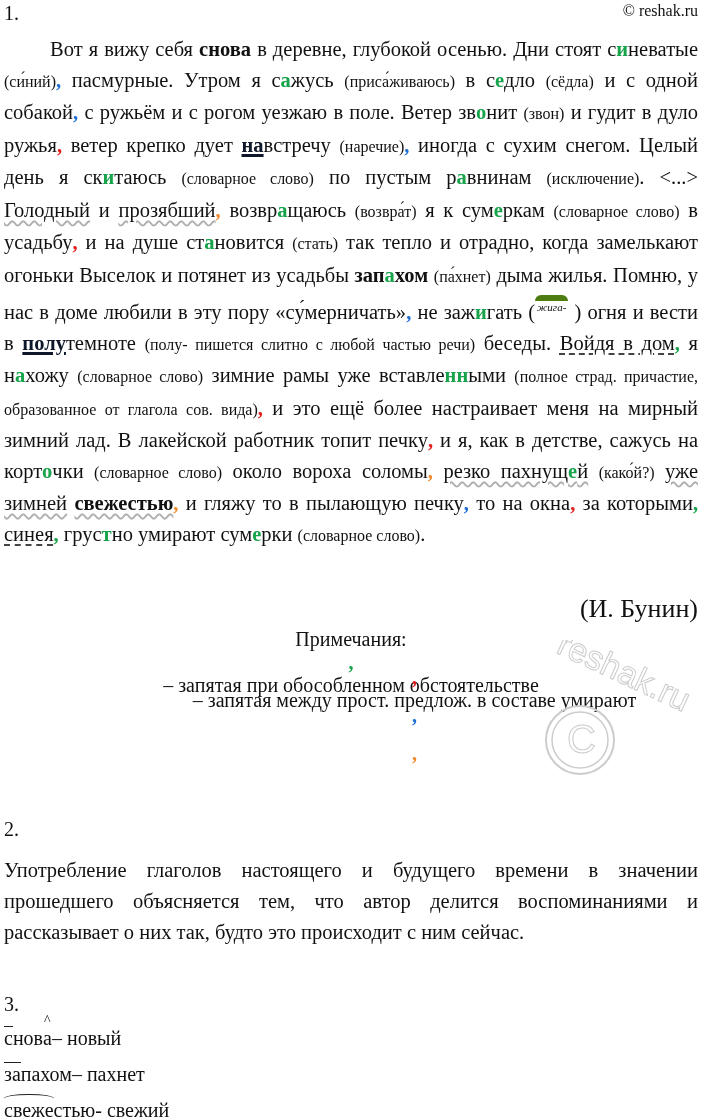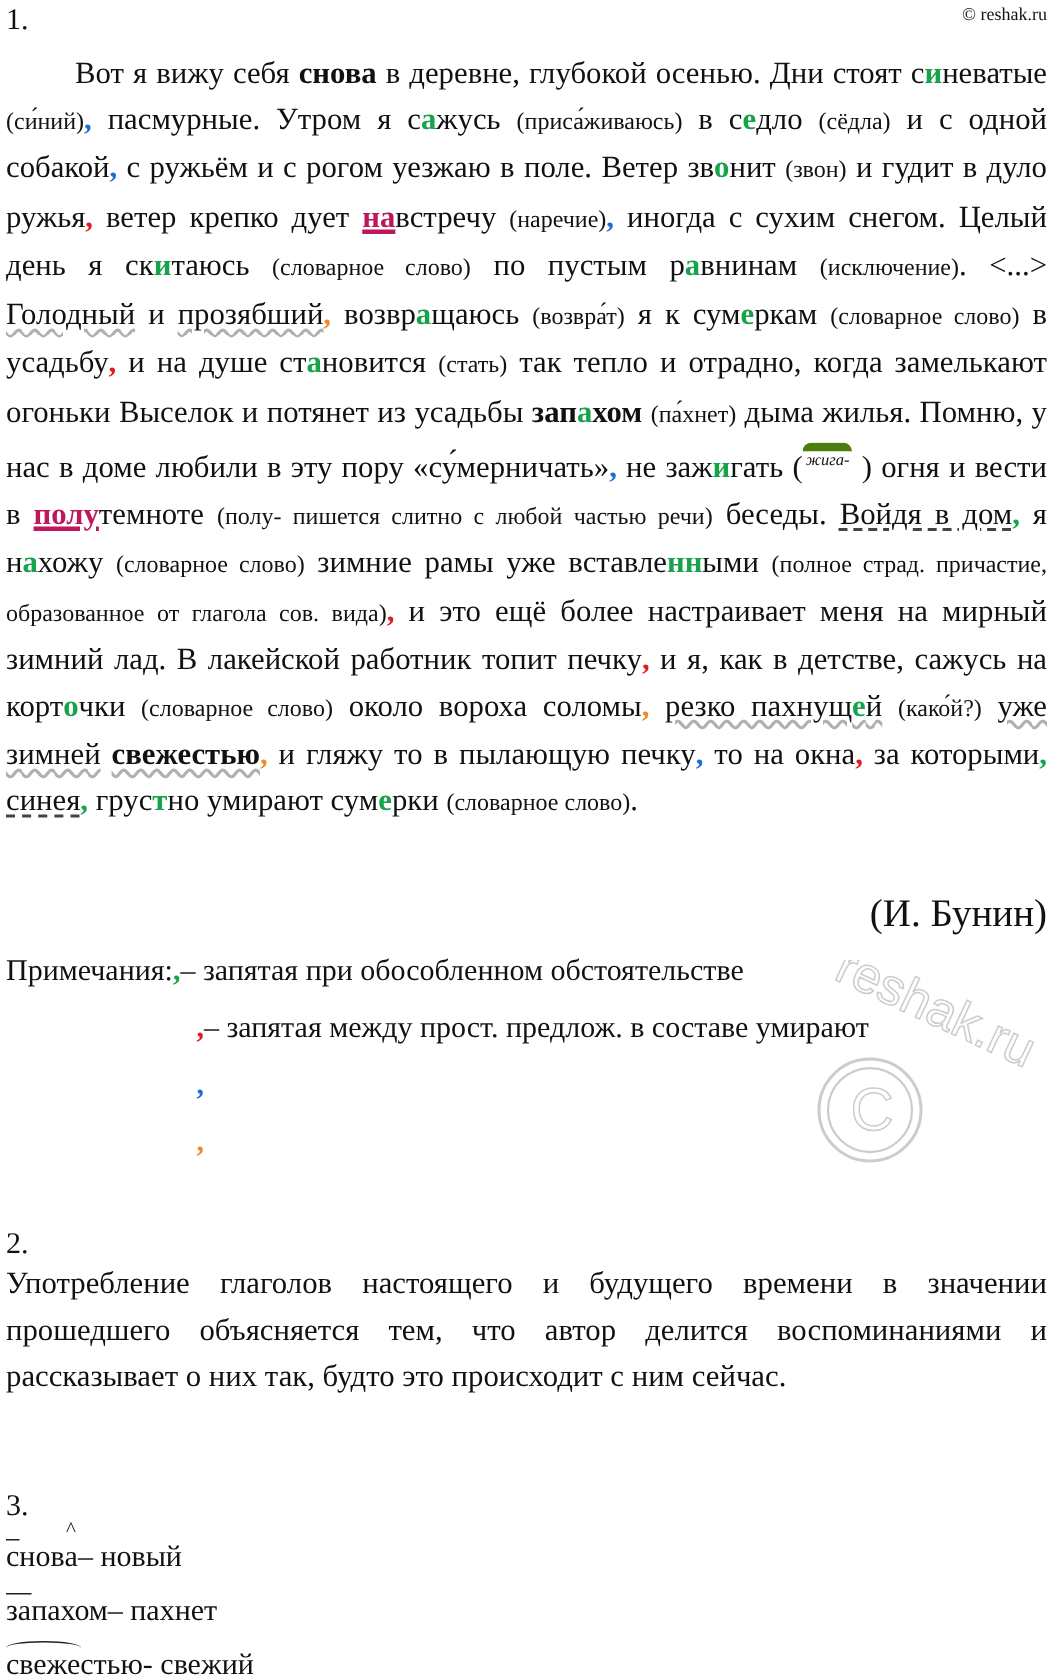--- a/index.html
+++ b/index.html
@@ -3,41 +3,41 @@
 <meta charset="utf-8">
 <style>
   html, body { margin: 0; padding: 0; background: #ffffff; }
   body {
     width: 701px; height: 1119px; overflow: hidden; position: relative;
     font-family: "Liberation Serif", serif; color: #111; font-size: 20.5px;
   }
   .page { position: absolute; left: 4px; top: 0; width: 694px; }
   .hdr { position: absolute; top: 0; left: 0; width: 694px; height: 26px; }
   .num { position: absolute; left: 0; top: 2px; font-size: 20px; }
-  .copy { position: absolute; right: 0; top: 2px; font-size: 12px; margin-left: 36px; }
+  .copy { position: absolute; right: 0; top: 2px; font-size: 16px; margin-left: 36px; }
   .para { position: absolute; left: 0; top: 34px; width: 694px; line-height: 30.5px; text-align: justify; }
   .para p { margin: 0; text-indent: 46px; }
   .it { font-size: 16px; }
   .b { font-weight: bold; }
   .g { color: #16a34a; font-weight: bold; }
   .cg { color: #16a34a; font-weight: bold; }
   .cr { color: #e11d1d; font-weight: bold; }
   .cb { color: #1d6fd6; font-weight: bold; }
   .co { color: #f08a2c; font-weight: bold; }
   .wavy { text-decoration: underline wavy #b0b0b0; text-underline-offset: 3px; }
   .dash { text-decoration: underline dashed #444; text-underline-offset: 4px; }
-  .gund { color: #be185d; font-weight: bold; text-decoration: underline; text-decoration-thickness: 3px; font-family: Liberation Serif, serif; }
+  .gund { color: #0f172a; font-weight: bold; text-decoration: underline; text-decoration-thickness: 3px; font-family: Liberation Serif, serif; }
   .zhig { font-size: 11px; font-style: italic; vertical-align: 8px; border-top: 6px solid #4d7c0f; border-radius: 6px; padding: 0 2px; }
   .author { position: absolute; right: 0; top: 594px; font-size: 26px; }
   .notes { position: absolute; left: 0; top: 628px; width: 694px; font-size: 20px; }
-  .note-row { height: 38px; display: flex; align-items: center; }
+  .note-row { height: 38px; display: flex; align-items: center; flex-direction: column; }
   .note-row.indent { padding-left: 127px; }
   .sec2 { position: absolute; left: 0; top: 818px; width: 694px; }
   .sec2 .n { font-size: 20px; }
-  .sec2 .txt { line-height: 31px; text-align: justify; font-size: 20.5px; }
+  .sec2 .txt { margin-top: 14px; line-height: 31px; text-align: justify; font-size: 20.5px; }
   .sec3 { position: absolute; left: 0; top: 988px; width: 694px; font-size: 20px; }
   .sec3 .row { height: 36px; display: flex; align-items: center; }
   .sec3 .row:first-child { height: 32px; }
   .pref { border-top: 1.5px solid #222; }
   .root-arc { position: relative; }
   .root-arc::before { content: ""; position: absolute; left: 0; right: 0; top: -5px; height: 8px; border-top: 1.5px solid #222; border-radius: 50% 50% 0 0; }
   .end-box { position: relative; }
   .end-box::before { content: "^"; position: absolute; left: 1px; top: -14px; font-size: 14px; }
   .wm { position: absolute; left: 520px; top: 640px; width: 180px; height: 150px; pointer-events: none; }
 </style>

